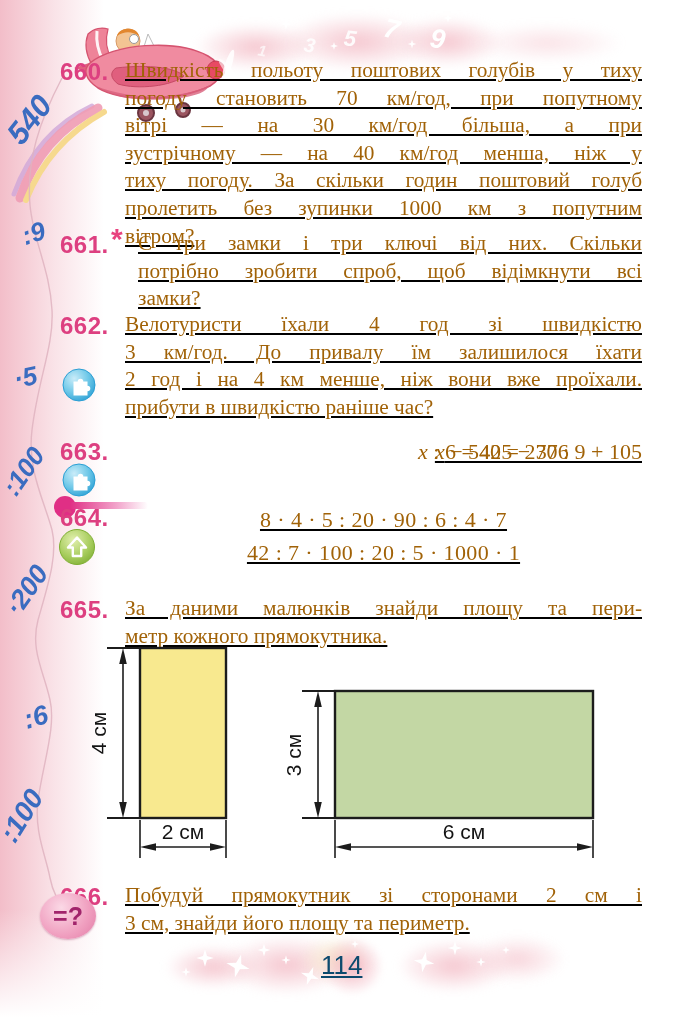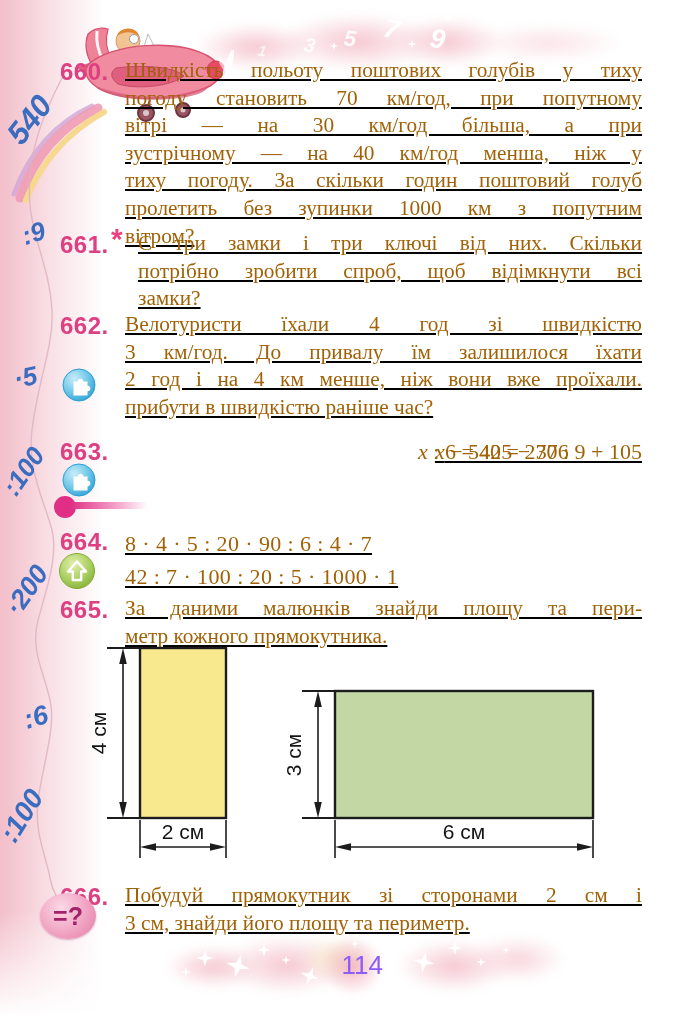--- a/index.html
+++ b/index.html
@@ -51,38 +51,38 @@
   
   .prob{position:absolute;left:60px;width:582px;z-index:4;text-decoration:underline;}
   .pnum{position:absolute;left:0;top:1px;font:bold 24px/27.6px "Liberation Sans",sans-serif;
     color:#dd3f80;letter-spacing:.5px;}
   .star{position:absolute;left:51px;top:-8px;font:bold 30px "Liberation Sans",sans-serif;color:#e8437f;}
   .pbody{margin-left:65px;width:517px;font:400 21.3px/27.6px "Liberation Serif",serif;color:#a16207;}
   .p661 .pbody{margin-left:78px;width:504px;}
   .tline{text-align:justify;text-align-last:justify;}
   .tline:last-child{text-align-last:left;}
   .p660{top:57px;} .p661{top:230px;} .p662{top:311px;} .p663{top:437px;}
-  .p664{top:527px;} .p665{top:595px;} .p666{top:882px;}
+  .p664{top:503px;text-align:center;} .p665{top:595px;} .p666{top:882px;}
   .eqrow{position:relative;font:400 22px/30px "Liberation Serif",serif;text-align:right;}
   .eqvar{font-style:italic;}
   .eq2{position:absolute;left:293px;top:0;}
   .mline{font:400 22px/33px "Liberation Serif",serif;letter-spacing:.4px;}
   .picon{position:absolute;}
   .icon662{left:2px;top:57px;} .icon663{left:2px;top:26px;} .icon664{left:-2px;top:25px;}
   
   .divdot{position:absolute;left:54px;top:496px;width:22px;height:22px;border-radius:50%;
     background:#e02f85;z-index:4;}
   .divline{position:absolute;left:70px;top:502px;width:78px;height:7px;border-radius:4px;z-index:4;
     background:linear-gradient(to right,#e02f85 0%,#f2a4cb 60%,rgba(255,255,255,0) 100%);}
   
   .figsvg{position:absolute;left:90px;top:640px;z-index:4;}
   .planesvg{position:absolute;left:0px;top:8px;z-index:3;}
   .overlay{position:absolute;left:0;top:0;z-index:3;pointer-events:none;}
-  .pagenum{position:absolute;left:321px;top:950px;width:62px;z-index:4;text-align:right;
-    font:400 26px "Liberation Sans",sans-serif;color:#8b5cf6;}
+  .pagenum{position:absolute;left:321px;top:950px;width:62px;z-index:4;text-align:left;
+    font:400 26px "Liberation Sans",sans-serif;color:#0c4a6e;text-decoration:underline;}
 </style>
 </head>
 <body>
 
 <svg width="0" height="0" style="position:absolute">
   <defs>
     <radialGradient id="gBlue" cx="35%" cy="30%" r="80%">
       <stop offset="0%" stop-color="#c9ecf9"></stop>
         <stop offset="55%" stop-color="#6fc8e8"></stop>
       <stop offset="100%" stop-color="#2c9fd4"></stop>

